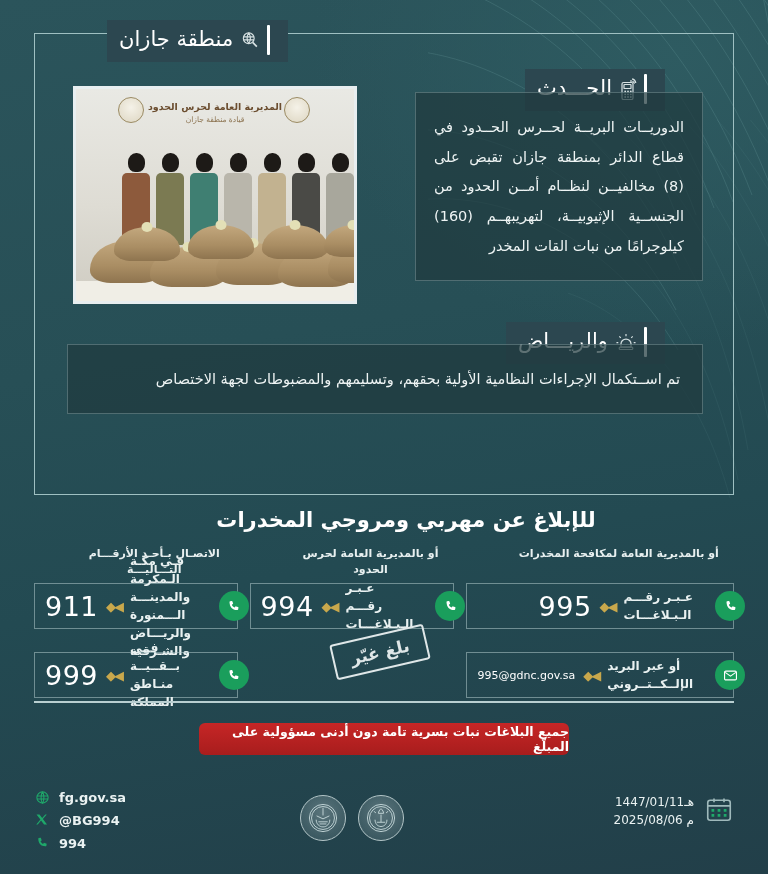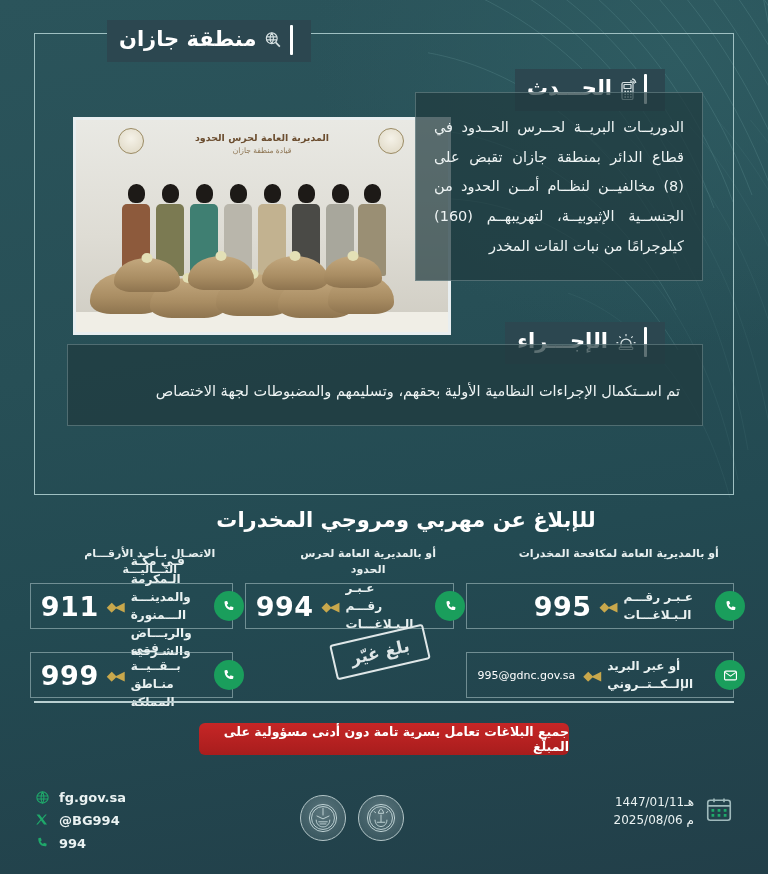--- a/index.html
+++ b/index.html
@@ -28,37 +28,36 @@
     border: 1.5px solid #9fc0c2;
   }
   .chip {
     position: absolute;
     background: #2c4750;
     display: flex; align-items: center; gap: 7px;
     padding: 5px 16px 7px 12px;
     white-space: nowrap;
   }
   .chip .chip-label {
-    color: #ffffff; font-size: 21px; font-weight: bold;
+    color: #ffffff; font-size: 21px; font-weight: normal;
     letter-spacing: .5px; line-height: 1.2;
   }
   .chip .bar { width: 3px; height: 30px; background: #ffffff; border-radius: 1px; margin-right: 2px; }
   .chip .chip-icon { display: flex; align-items: center; }
 
   #chip-region { left: 72px; top: -14px; }
   #chip-event  { right: 68px; top: 35px; align-items: center; }
   #chip-action { right: 68px; top: 288px; }
 
   .photo {
     position: absolute; left: 38px; top: 52px;
-    width: 378px; height: 218px;
+    width: 284px; height: 218px;
     border: 3px solid #e8eef0;
     background: #cfd6d4;
     overflow: hidden;
-    margin-top: 31px;
   }
   .photo-backdrop {
     position: absolute; inset: 0;
     background: linear-gradient(180deg, #e9e9e4 0%, #dedcd4 55%, #cfccc2 100%);
   }
   .photo-hdr { position: absolute; top: 12px; left: 0; right: 0; text-align: center; }
   .photo-hdr .line1 { font-size: 9.5px; color: #6b4d2f; font-weight: bold; letter-spacing: 0; }
   .photo-hdr .line2 { font-size: 7.5px; color: #8c7350; margin-top: 3px; }
   .emblem-sm { position: absolute; top: 8px; width: 26px; height: 26px; border-radius: 50%;
                border: 1.5px solid #9b8b63; background: radial-gradient(circle at 50% 40%, #f5f2e8, #ddd6c2); }
@@ -73,21 +72,21 @@
                 width: 11px; height: 10px; border-radius: 50%; background: #e3e0b6; }
   .table-top { position: absolute; left: 0; right: 0; bottom: 0; height: 20px; background: #f0eee6; }
 
   .info-box {
     position: absolute;
     background: rgba(32,58,63,.72);
     border: 1px solid rgba(170,196,198,.35);
     color: #eef4f4;
   }
   #box-event  { right: 30px; top: 58px; width: 288px; padding: 20px 18px 18px; }
-  #box-action { right: 30px; top: 310px; width: 636px; padding: 32px 22px 18px; }
+  #box-action { right: 30px; top: 310px; width: 636px; padding: 20px 22px 18px; }
   .info-text { font-size: 14.5px; line-height: 2.05; text-align: right; }
   #box-event .info-text { text-align: justify; text-align-last: right; }
 
   
   .report-title {
     position: absolute; left: 0; right: 0; top: 508px;
     text-align: center; color: #ffffff;
     font-size: 21px; font-weight: bold; letter-spacing: .3px; padding-left: 44px;
   }
   .cols { position: absolute; left: 34px; right: 34px; top: 546px; display: flex; gap: 12px; }
@@ -107,21 +106,21 @@
     position: absolute; right: -12px; top: 50%; transform: translateY(-50%);
     width: 30px; height: 30px; border-radius: 50%;
     background: #1a9e5c; display: flex; align-items: center; justify-content: center;
   }
   .card-caption {
     color: #e9f1f1; font-size: 12px; font-weight: bold;
     line-height: 1.5; text-align: left; letter-spacing: .4px;
     white-space: pre-line;
   }
   .arrow-sep { display: flex; align-items: center; color: #c9a84c; font-size: 13px; letter-spacing: -2px; }
-  .card-value { color: #ffffff; font-size: 27px; font-weight: bold; letter-spacing: .5px; }
+  .card-value { color: #ffffff; font-size: 27px; font-weight: normal; letter-spacing: .5px; }
   .card-value.small { font-size: 11px; font-weight: normal; letter-spacing: 0; direction: ltr; }
   .spacer-row { height: 18px; }
 
   .stamp {
     position: absolute; left: 332px; top: 634px;
     transform: rotate(-13deg);
     border: 2px solid #dfe7e8; border-radius: 3px;
     padding: 6px 16px; color: #dfe7e8;
     font-size: 17px; font-weight: bold;
   }
@@ -298,21 +297,21 @@
 
     <div class="chip" id="chip-action">
       <span class="bar"></span>
       <span class="chip-icon">
         <svg width="22" height="22" viewBox="0 0 24 24" fill="none" stroke="#d7e2e3" stroke-width="1.3">
           <path d="M6.5 17.5v-3.2a5.5 5.5 0 0 1 11 0v3.2z"></path>
           <rect x="4.6" y="17.6" width="14.8" height="2.6" rx="1"></rect>
           <path d="M12 5.6V3.2M6.3 7.5 4.7 5.9M17.7 7.5l1.6-1.6M3.6 12.6H1.6M22.4 12.6h-2"></path>
         </svg>
       </span>
-      <span class="chip-label">الإجـــراء</span>
+      <span class="chip-label">والريـــاض</span>
     </div>
     <div class="info-box" id="box-action">
       <div class="info-text">تم اســتكمال الإجراءات النظامية الأولية بحقهم، وتسليمهم والمضبوطات لجهة الاختصاص</div>
     </div>
   </div>
 
   <div class="report-title">للإبلاغ عن مهربي ومروجي المخدرات</div>
 
   <div class="cols">
 
@@ -385,21 +384,21 @@
         <span class="arrow-sep">◀◆</span>
         <span class="card-value">999</span>
       </div>
     </div>
   </div>
 
   <div class="stamp">بلغ غيّر</div>
 
   <div class="divider"></div>
 
-  <div class="red-banner">جميع البلاغات تعامل بسرية تامة دون أدنى مسؤولية على المبلّغ</div>
+  <div class="red-banner">جميع البلاغات نبات بسرية تامة دون أدنى مسؤولية على المبلّغ</div>
 
   <div class="footer-left">
     <div class="f-row">
       <span class="f-ico">
         <svg width="15" height="15" viewBox="0 0 24 24" fill="none" stroke="#1fa86a" stroke-width="1.7">
           <circle cx="12" cy="12" r="9"></circle>
             <path d="M3 9.5h18M3 14.5h18M12 3c-3 4-3 14 0 18M12 3c3 4 3 14 0 18"></path>
         </svg>
       </span>
       <span class="f-txt">fg.gov.sa</span>

